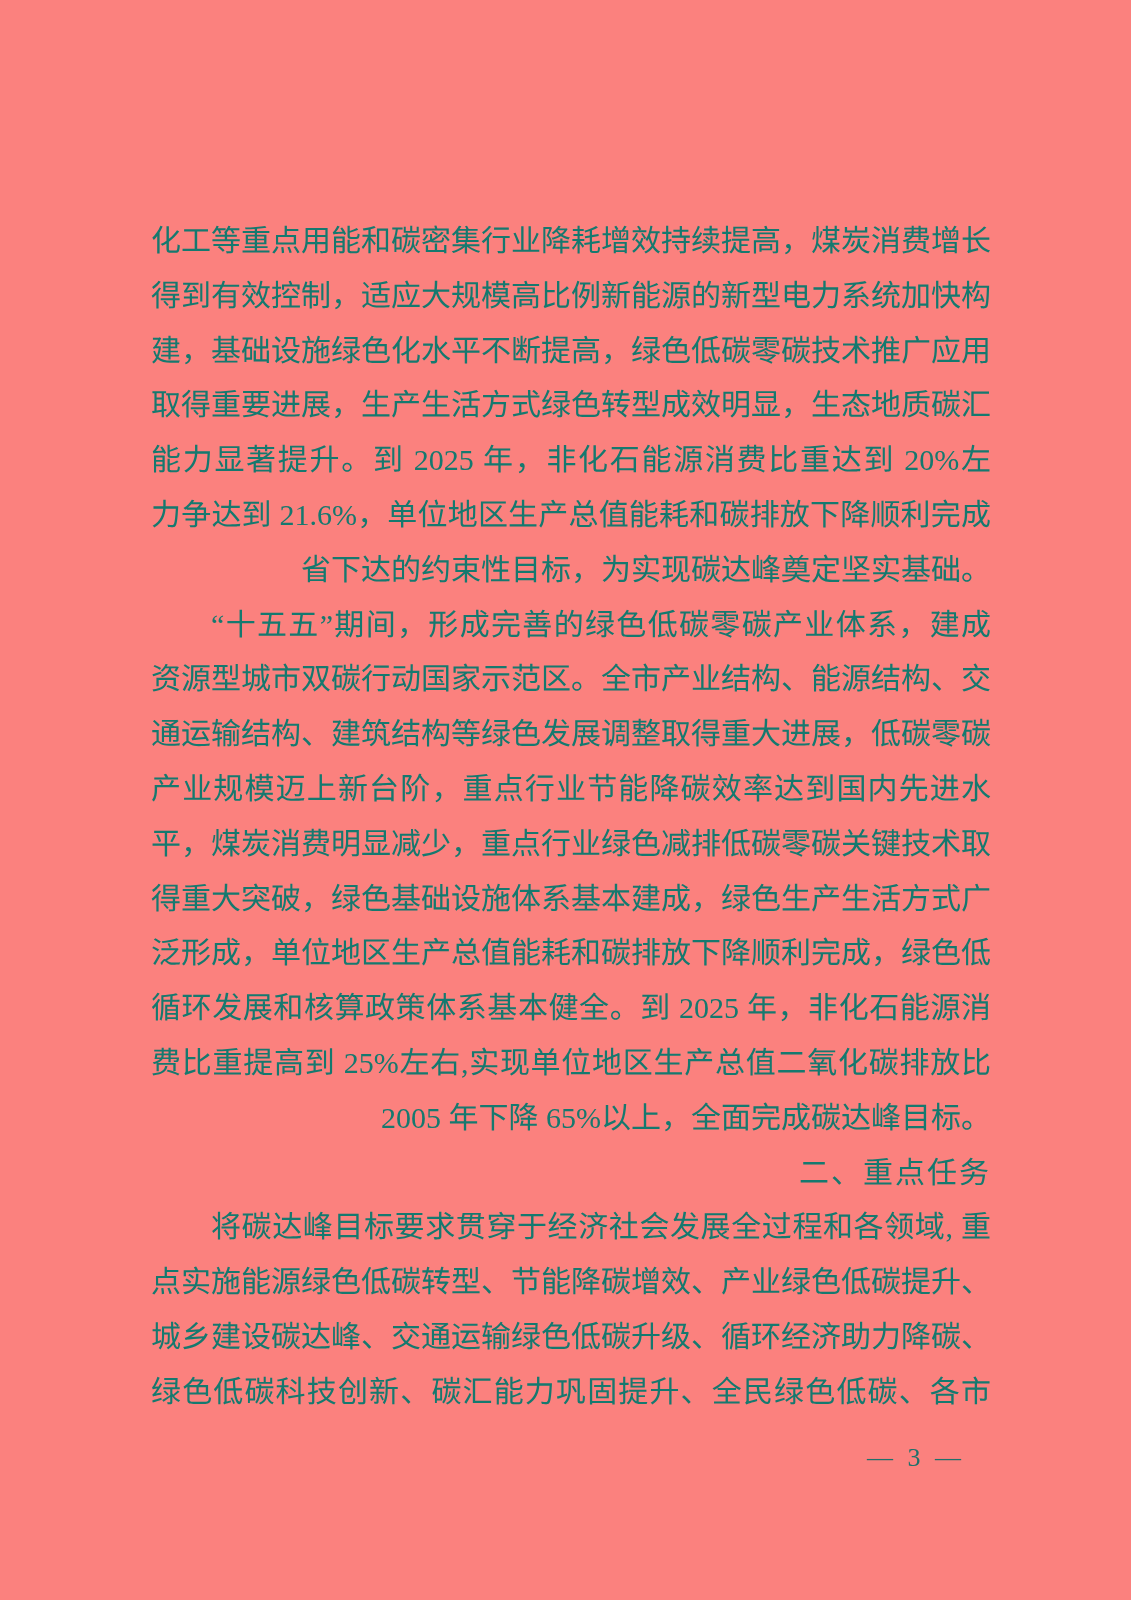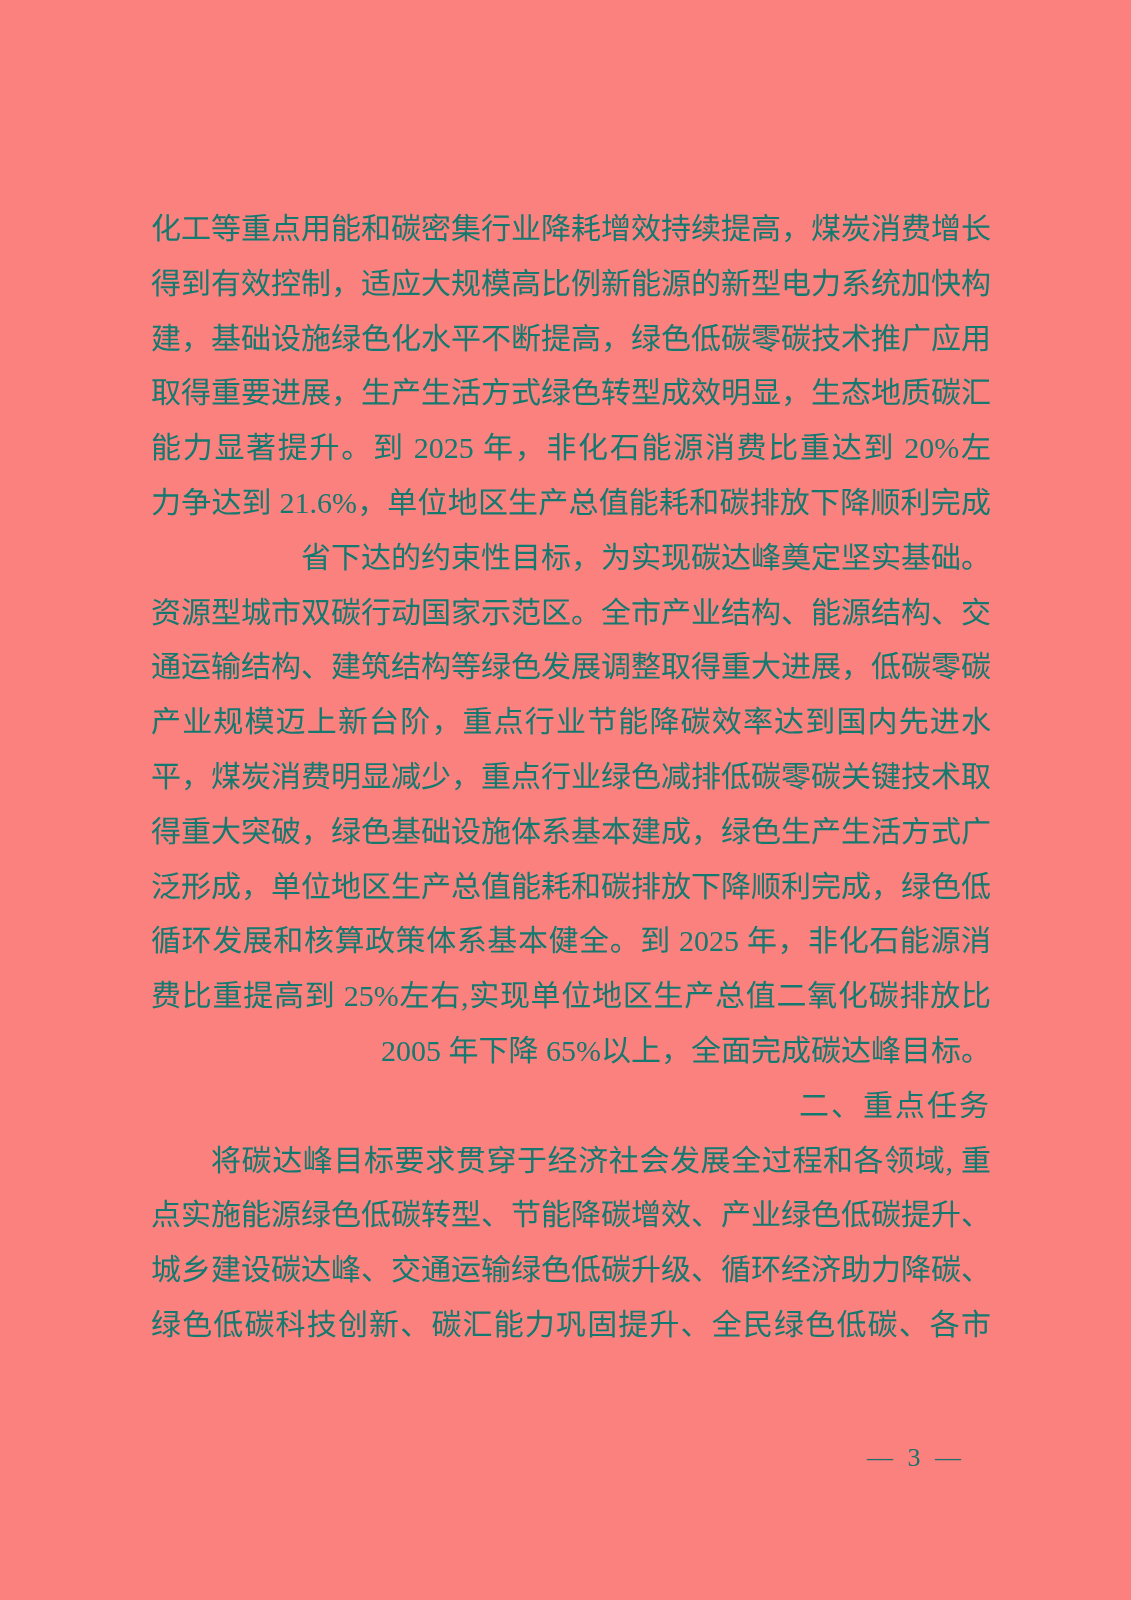--- a/index.html
+++ b/index.html
@@ -10,21 +10,21 @@
     overflow: hidden;
     font-family: "Liberation Serif", "DejaVu Serif", serif;
   }
   .page {
     position: absolute;
     inset: 0;
   }
   .doc-body {
     position: absolute;
     left: 151px;
-    top: 202px;
+    top: 214px;
     width: 840px;
     font-size: 30px;
     line-height: 54.8px;
     letter-spacing: 0;
   }
   .para { margin: 0; }
   .line {
     height: 54.8px;
     overflow: hidden;
     text-align: right;
@@ -60,20 +60,21 @@
       <div class="para body">
         <div class="line fill">化工等重点用能和碳密集行业降耗增效持续提高，煤炭消费增长</div>
         <div class="line fill">得到有效控制，适应大规模高比例新能源的新型电力系统加快构</div>
         <div class="line fill">建，基础设施绿色化水平不断提高，绿色低碳零碳技术推广应用</div>
         <div class="line fill">取得重要进展，生产生活方式绿色转型成效明显，生态地质碳汇</div>
         <div class="line fill">能力显著提升。到 2025 年，非化石能源消费比重达到 20%左右、</div>
         <div class="line fill">力争达到 21.6%，单位地区生产总值能耗和碳排放下降顺利完成</div>
         <div class="line">省下达的约束性目标，为实现碳达峰奠定坚实基础。</div>
       </div>
       <div class="para body">
+        <div class="line indent fill">“十五五”期间，形成完善的绿色低碳零碳产业体系，建成</div>
         <div class="line fill">资源型城市双碳行动国家示范区。全市产业结构、能源结构、交</div>
         <div class="line fill">通运输结构、建筑结构等绿色发展调整取得重大进展，低碳零碳</div>
         <div class="line fill">产业规模迈上新台阶，重点行业节能降碳效率达到国内先进水</div>
         <div class="line fill">平，煤炭消费明显减少，重点行业绿色减排低碳零碳关键技术取</div>
         <div class="line fill">得重大突破，绿色基础设施体系基本建成，绿色生产生活方式广</div>
         <div class="line fill">泛形成，单位地区生产总值能耗和碳排放下降顺利完成，绿色低碳</div>
         <div class="line fill">循环发展和核算政策体系基本健全。到 2025 年，非化石能源消</div>
         <div class="line fill">费比重提高到 25%左右,实现单位地区生产总值二氧化碳排放比</div>
         <div class="line">2005 年下降 65%以上，全面完成碳达峰目标。</div>
       </div>

